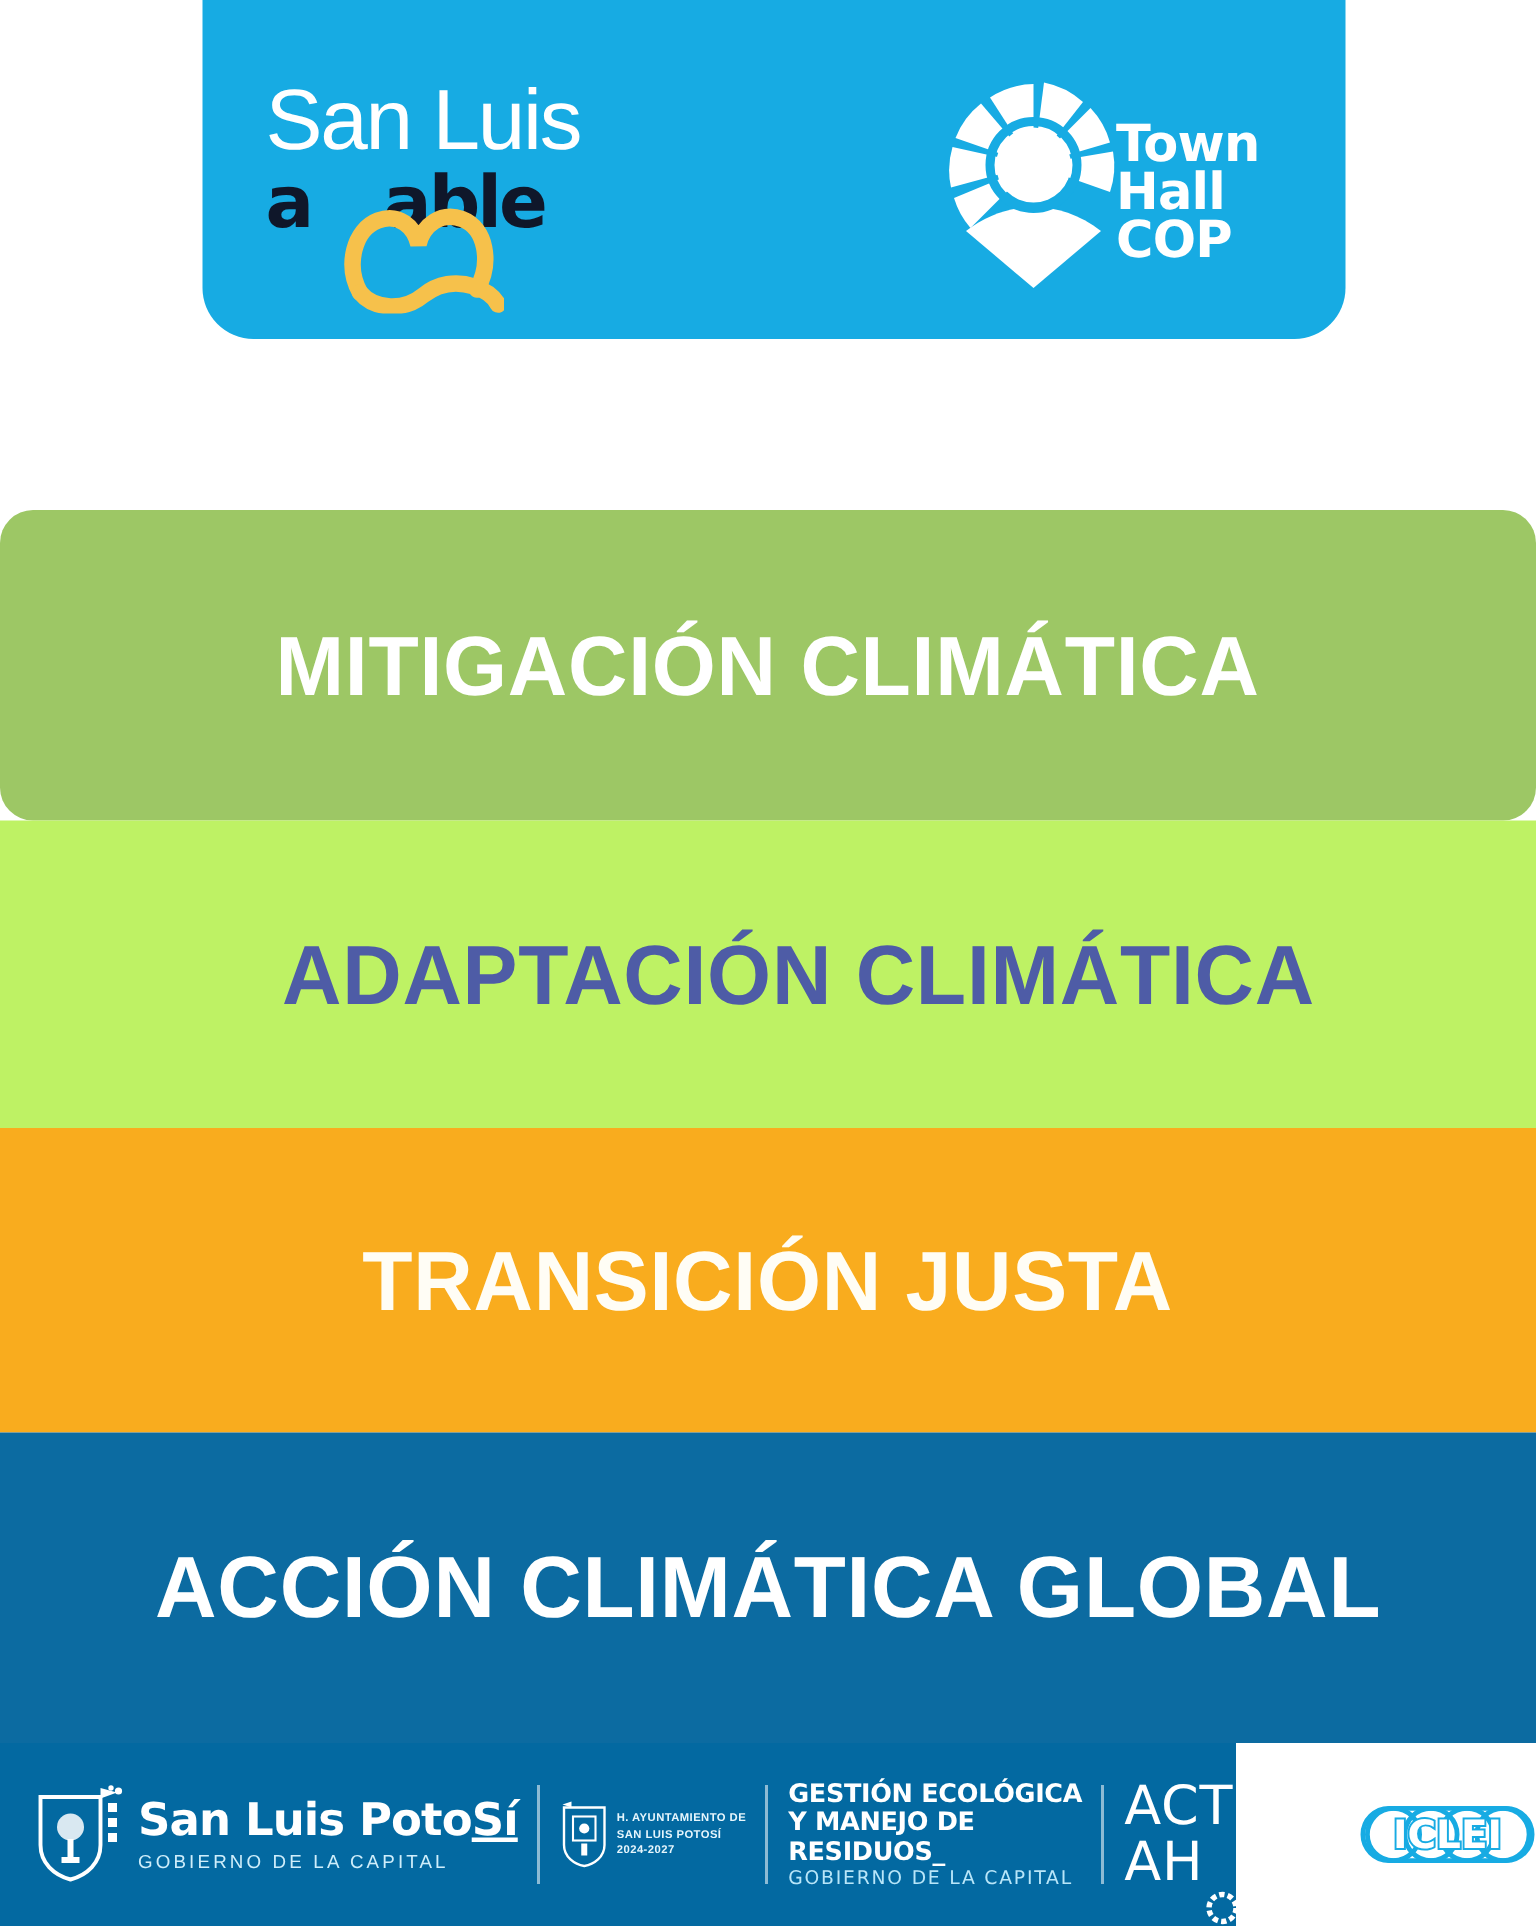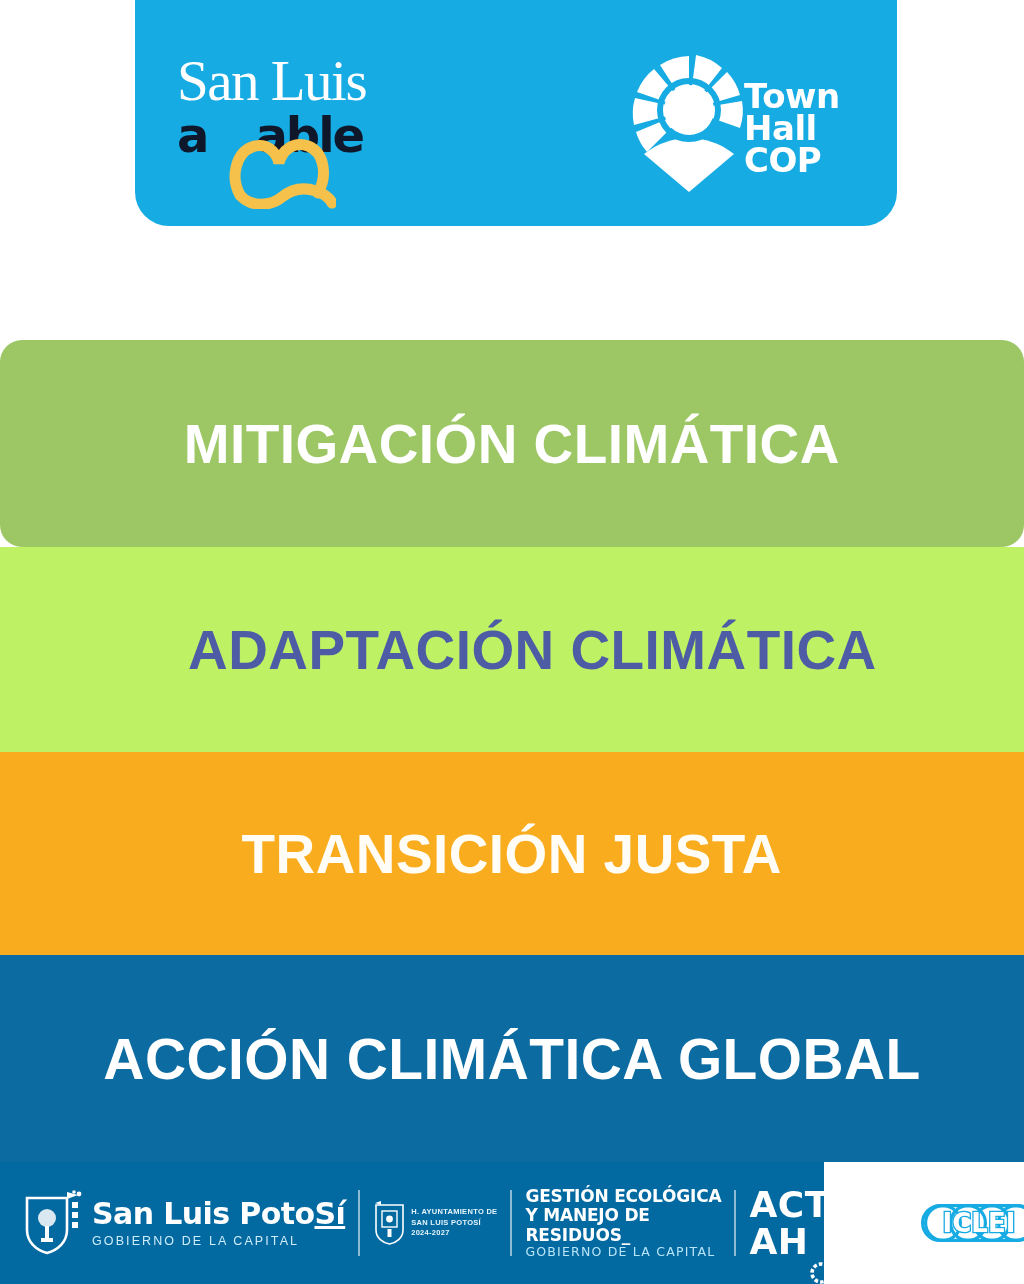--- a/index.html
+++ b/index.html
@@ -34,21 +34,21 @@
     display: flex;
     align-items: center;
   }
   #brand-sanluis {
     position: absolute;
     left: 42px;
     top: 52px;
     width: 300px;
   }
   .brand-line1 {
-    font-family: Liberation Serif, serif;
+    font-family: Liberation Sans, sans-serif;
     font-size: 57px;
     font-weight: 400;
     color: #ffffff;
     letter-spacing: -1.5px;
     line-height: 1;
     white-space: nowrap;
   }
   .brand-line2 {
     position: relative;
     height: 76px;
@@ -198,21 +198,21 @@
   #gestion-text .gestion-sub {
     font-weight: 400;
     font-size: 12.5px;
     color: #B8E6F9;
     letter-spacing: 1.2px;
   }
 
   
   #actua-text {
     font-family: "DejaVu Sans", sans-serif;
-    font-weight: 700;
+    font-weight: 400;
     font-size: 36px;
     color: #ffffff;
     line-height: 1.03;
     letter-spacing: 0.5px;
     white-space: nowrap;
     position: relative;
   }
   #actua-text .ring-o {
     position: relative;
     display: inline-block;

